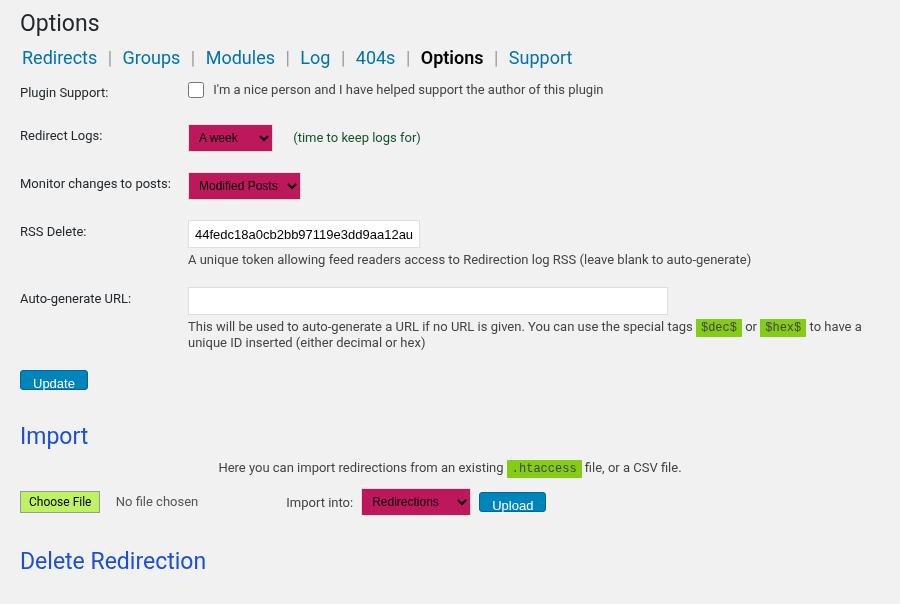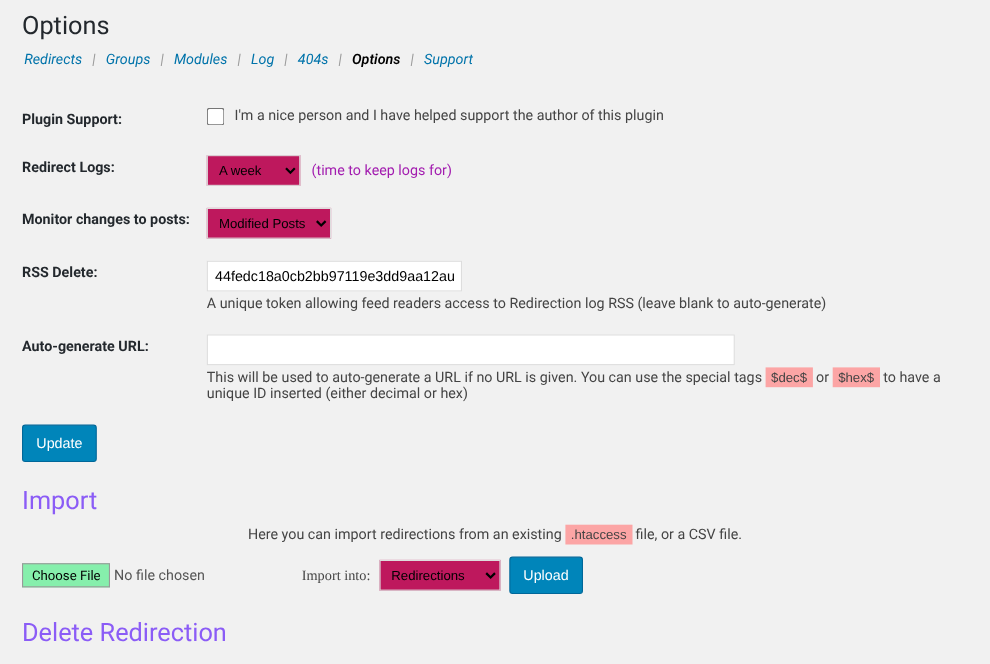--- a/index.html
+++ b/index.html
@@ -14,31 +14,30 @@
     }
     h1 {
       font-size: 23px;
       font-weight: 400;
       color: #23282d;
       margin-bottom: 10px;
     }
     h2 {
       font-size: 23px;
       font-weight: 400;
-      color: #8b5cf6;
-      margin-top: 22px;
+      color: #1d4ed8;
+      margin-top: 32px;
       margin-bottom: 10px;
     }
     .subsubsub {
       list-style: none;
-      margin: 8px 0 26px;
+      margin: 8px 0 3px;
       padding: 0;
-      font-size: 13px;
+      font-size: 18px;
       color: #666;
-      font-style: italic;
     }
     .subsubsub li {
       display: inline;
     }
     .subsubsub a {
       color: #0073aa;
       text-decoration: none;
       padding: 0 2px;
     }
     .subsubsub a.current {
@@ -48,37 +47,37 @@
     .subsubsub .sep {
       color: #999;
       padding: 0 4px;
     }
     .form-table {
       width: 100%;
       border-collapse: collapse;
     }
     .form-table th {
       text-align: left;
-      font-weight: 700;
+      font-weight: 400;
       color: #23282d;
       width: 168px;
       padding: 14px 10px 14px 0;
       vertical-align: top;
       font-size: 13px;
     }
     .form-table td {
       padding: 10px 0;
       vertical-align: top;
       font-size: 13px;
       color: #444;
     }
     .form-table td .desc {
       display: inline;
-      color: #a21caf;
-      margin-left: 7px;
+      color: #14532d;
+      margin-left: 17px;
     }
     .form-table td .help {
       display: block;
       margin-top: 4px;
       color: #444;
       font-size: 13px;
     }
     select {
       height: 28px;
       font-size: 12px;
@@ -115,59 +114,58 @@
       vertical-align: middle;
       color: #444;
     }
     .button-primary {
       display: inline-block;
       background: #0085ba;
       border: 1px solid #006799;
       color: #fff;
       text-decoration: none;
       font-size: 13px;
-      height: 34px;
+      height: 20px;
       line-height: 26px;
       padding: 0 12px;
       border-radius: 3px;
       cursor: pointer;
     }
     code {
-      font-family: Liberation Sans, sans-serif;
-      background: #fca5a5;
+      font-family: Liberation Mono, monospace;
+      background: #84cc16;
       padding: 2px 5px;
       font-size: 12px;
     }
     p { margin: 6px 0 12px; text-align: center; }
     .file-input-faux {
       display: inline-block;
     }
     .file-input-btn {
       display: inline-block;
       border: 1px solid #999;
-      background: #86efac;
+      background: #bef264;
       padding: 3px 8px;
       font-size: 12px;
       cursor: pointer;
       color: #000;
     }
     .file-input-status {
-      margin-left: 0;
+      margin-left: 12px;
       color: #555;
       font-size: 13px;
     }
     .import-row {
       display: flex;
       align-items: center;
       gap: 8px;
     }
     .import-label {
       margin-left: 80px;
       color: #444;
-      font-family: Liberation Serif, serif;
     }
     .update-row { margin-top: 10px; }
   </style>
 </head>
 <body>
 
 <h1>Options</h1>
 
 <ul class="subsubsub">
   <li><a href="#">Redirects</a></li>

